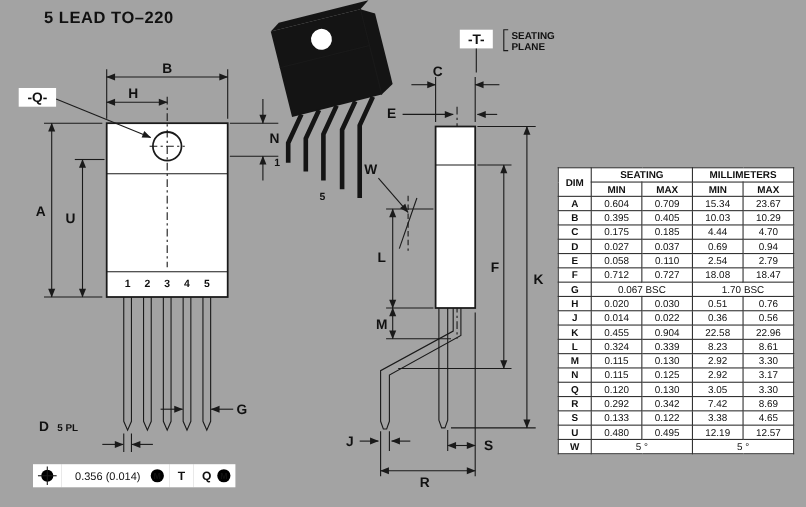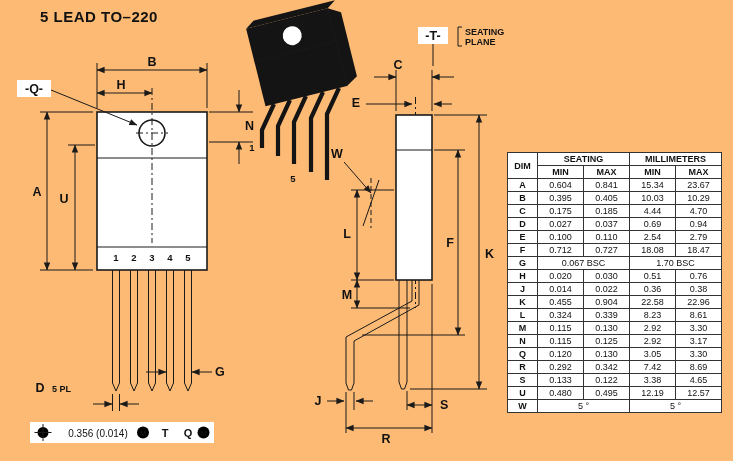--- a/index.html
+++ b/index.html
@@ -1,18 +1,18 @@
 <!DOCTYPE html>
 <html><head>
 <meta charset="utf-8">
 <style>
   * { margin:0; padding:0; box-sizing:border-box; }
   html,body { background:#fff; }
   body { width:733px; height:461px; overflow:hidden; font-family:"Liberation Sans",sans-serif; }
-  .stage { position:relative; width:733px; height:461px; background:#fdba74; }
+  .stage { position:relative; width:733px; height:461px; background:#a3a3a3; }
   .title { position:absolute; left:40px; top:8px; font-size:15px; font-weight:bold; letter-spacing:.5px; color:#111; }
   svg.drawing { position:absolute; left:0; top:0; }
   svg.drawing line, svg.drawing path.ln, svg.drawing polyline { stroke:#1a1a1a; stroke-width:1; fill:none; }
   .outline { stroke:#1a1a1a; stroke-width:1.6; fill:#fff; }
   .centerline { stroke-dasharray:7 3 2 3; }
   .hiddenline { stroke-dasharray:5 3; }
   .dl { font:bold 12.5px "Liberation Sans",sans-serif; fill:#111; }
   .sm { font:bold 9px "Liberation Sans",sans-serif; fill:#111; }
   .pn { font:bold 9.5px "Liberation Sans",sans-serif; fill:#111; }
   .fct { font:10px "Liberation Sans",sans-serif; fill:#111; }
@@ -227,21 +227,21 @@
         <th>MIN</th>
         <th>MAX</th>
         <th>MIN</th>
         <th>MAX</th>
       </tr>
     </thead>
     <tbody>
         <tr>
           <td class="dimcol">A</td>
           <td>0.604</td>
-          <td>0.841</td>
+          <td>0.709</td>
           <td>15.34</td>
           <td>23.67</td>
         </tr>
         <tr>
           <td class="dimcol">B</td>
           <td>0.395</td>
           <td>0.405</td>
           <td>10.03</td>
           <td>10.29</td>
         </tr>
@@ -254,21 +254,21 @@
         </tr>
         <tr>
           <td class="dimcol">D</td>
           <td>0.027</td>
           <td>0.037</td>
           <td>0.69</td>
           <td>0.94</td>
         </tr>
         <tr>
           <td class="dimcol">E</td>
-          <td>0.100</td>
+          <td>0.058</td>
           <td>0.110</td>
           <td>2.54</td>
           <td>2.79</td>
         </tr>
         <tr>
           <td class="dimcol">F</td>
           <td>0.712</td>
           <td>0.727</td>
           <td>18.08</td>
           <td>18.47</td>
@@ -283,21 +283,21 @@
           <td>0.020</td>
           <td>0.030</td>
           <td>0.51</td>
           <td>0.76</td>
         </tr>
         <tr>
           <td class="dimcol">J</td>
           <td>0.014</td>
           <td>0.022</td>
           <td>0.36</td>
-          <td>0.38</td>
+          <td>0.56</td>
         </tr>
         <tr>
           <td class="dimcol">K</td>
           <td>0.455</td>
           <td>0.904</td>
           <td>22.58</td>
           <td>22.96</td>
         </tr>
         <tr>
           <td class="dimcol">L</td>

